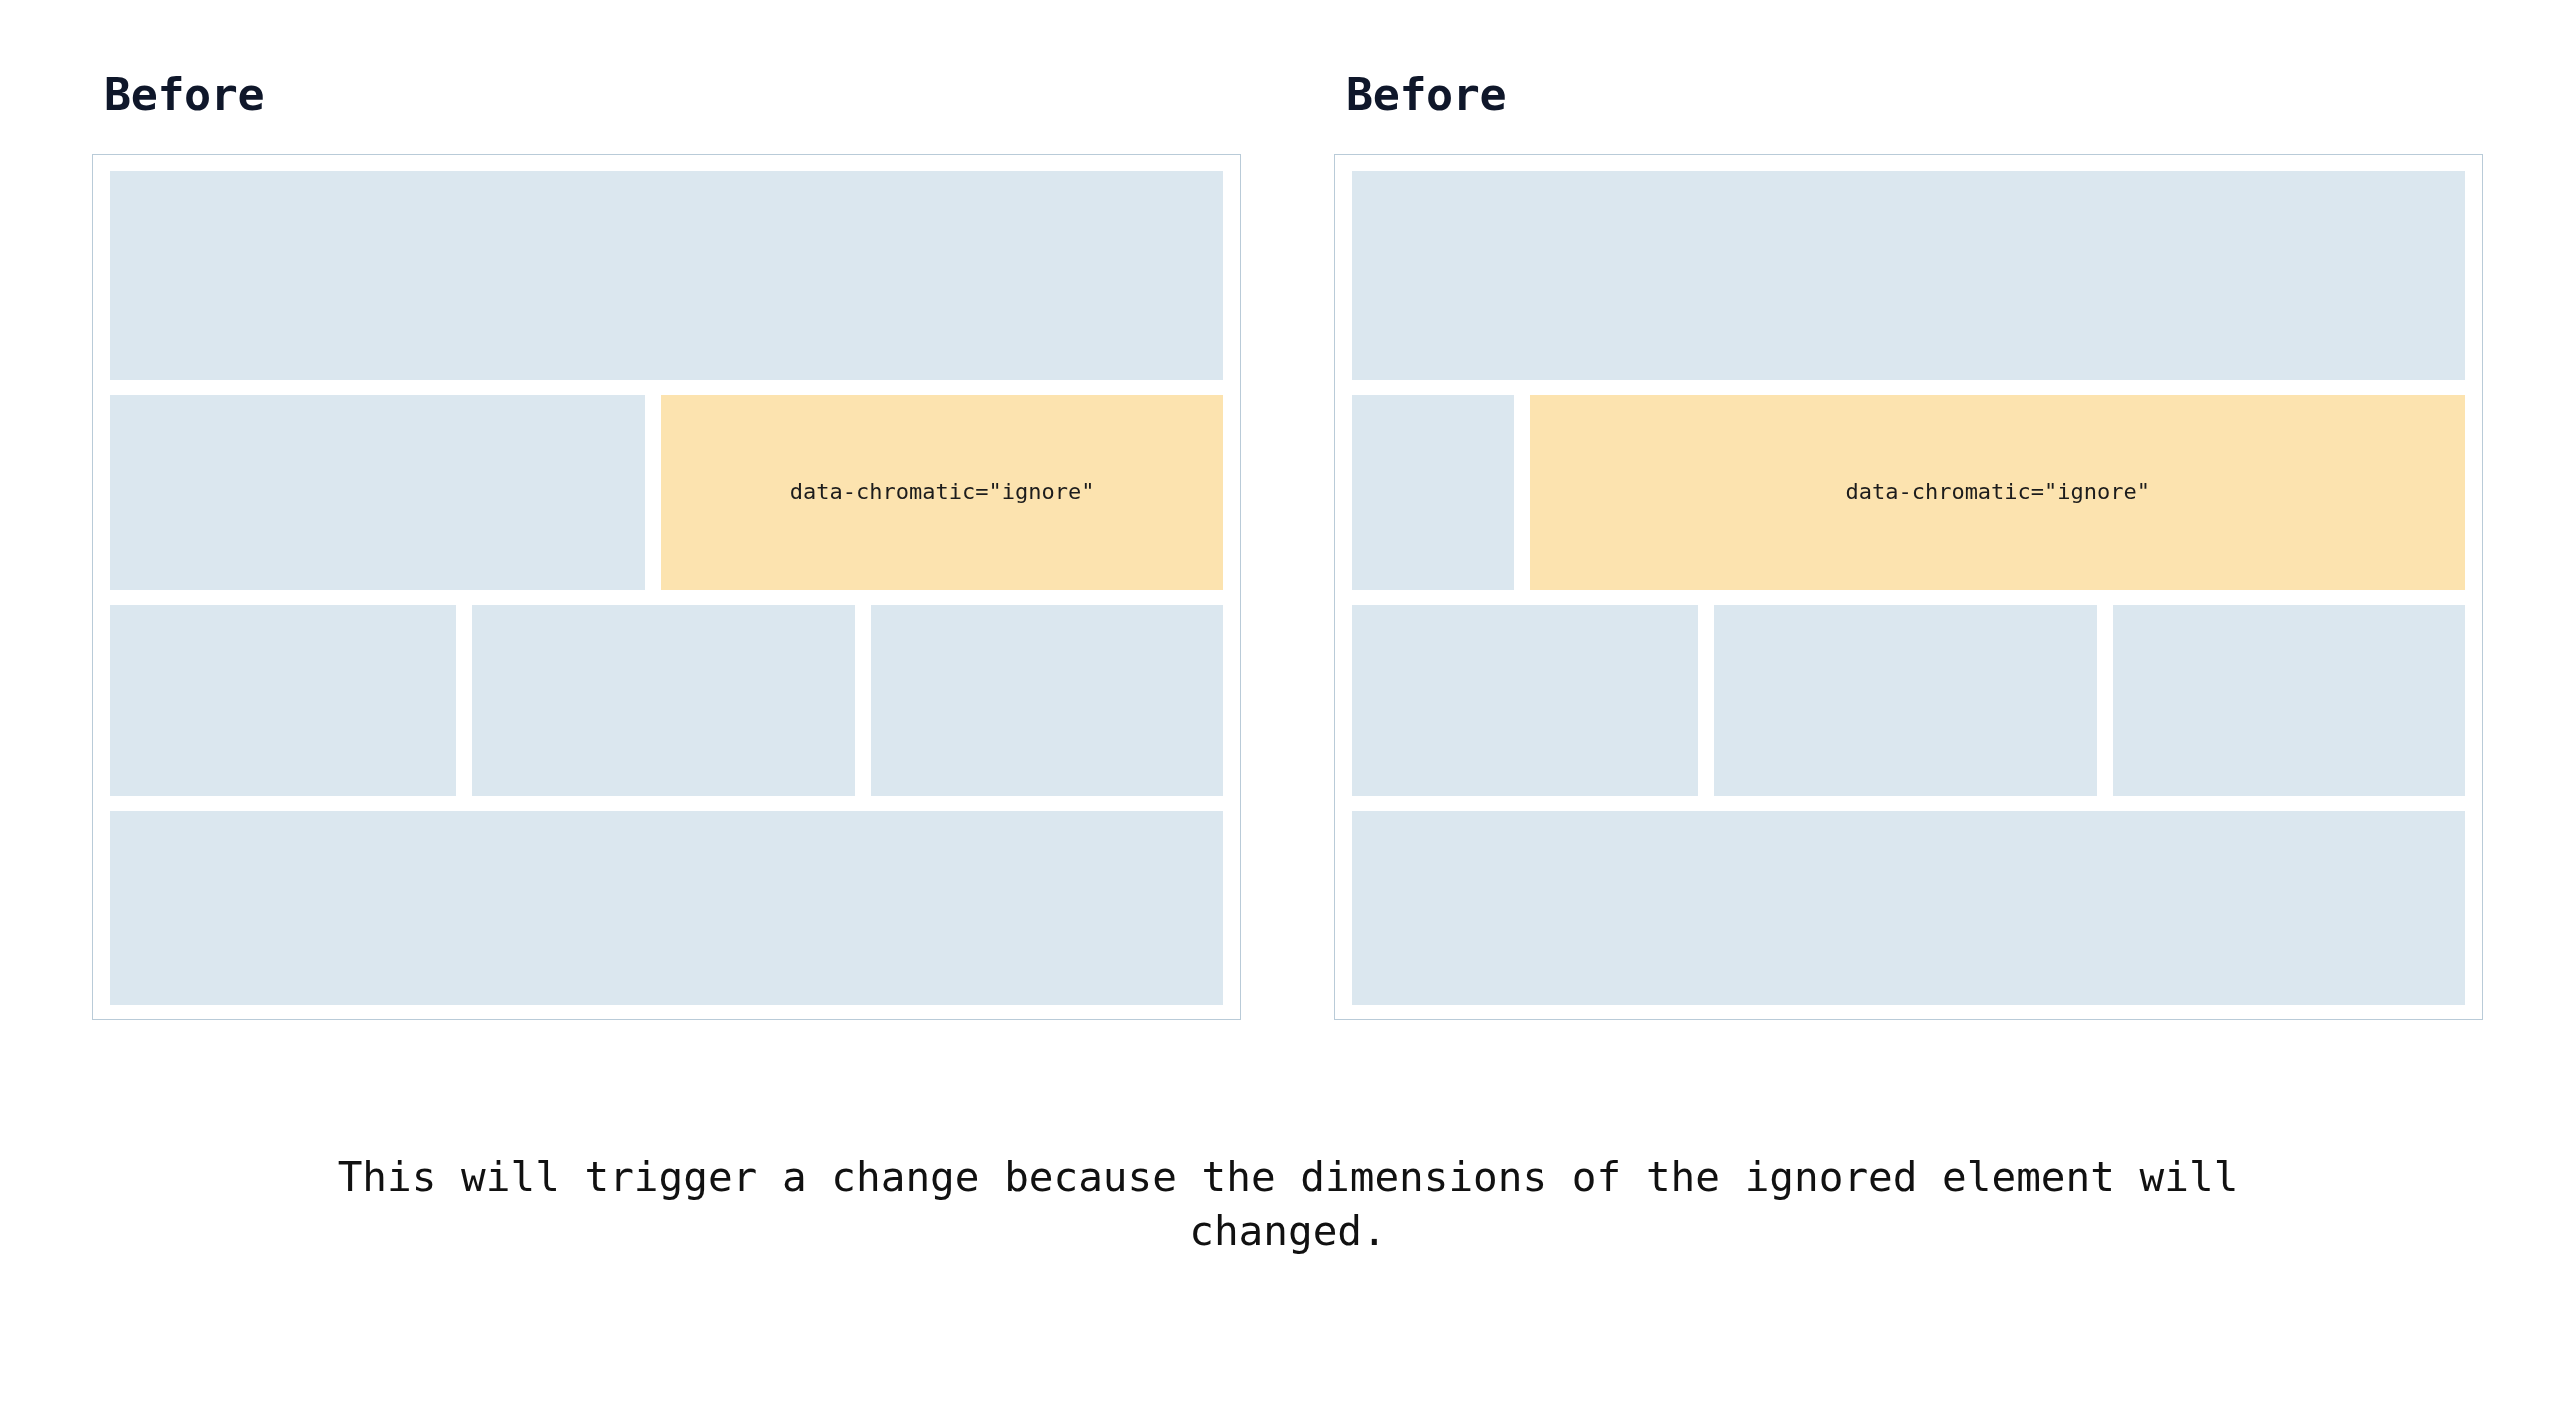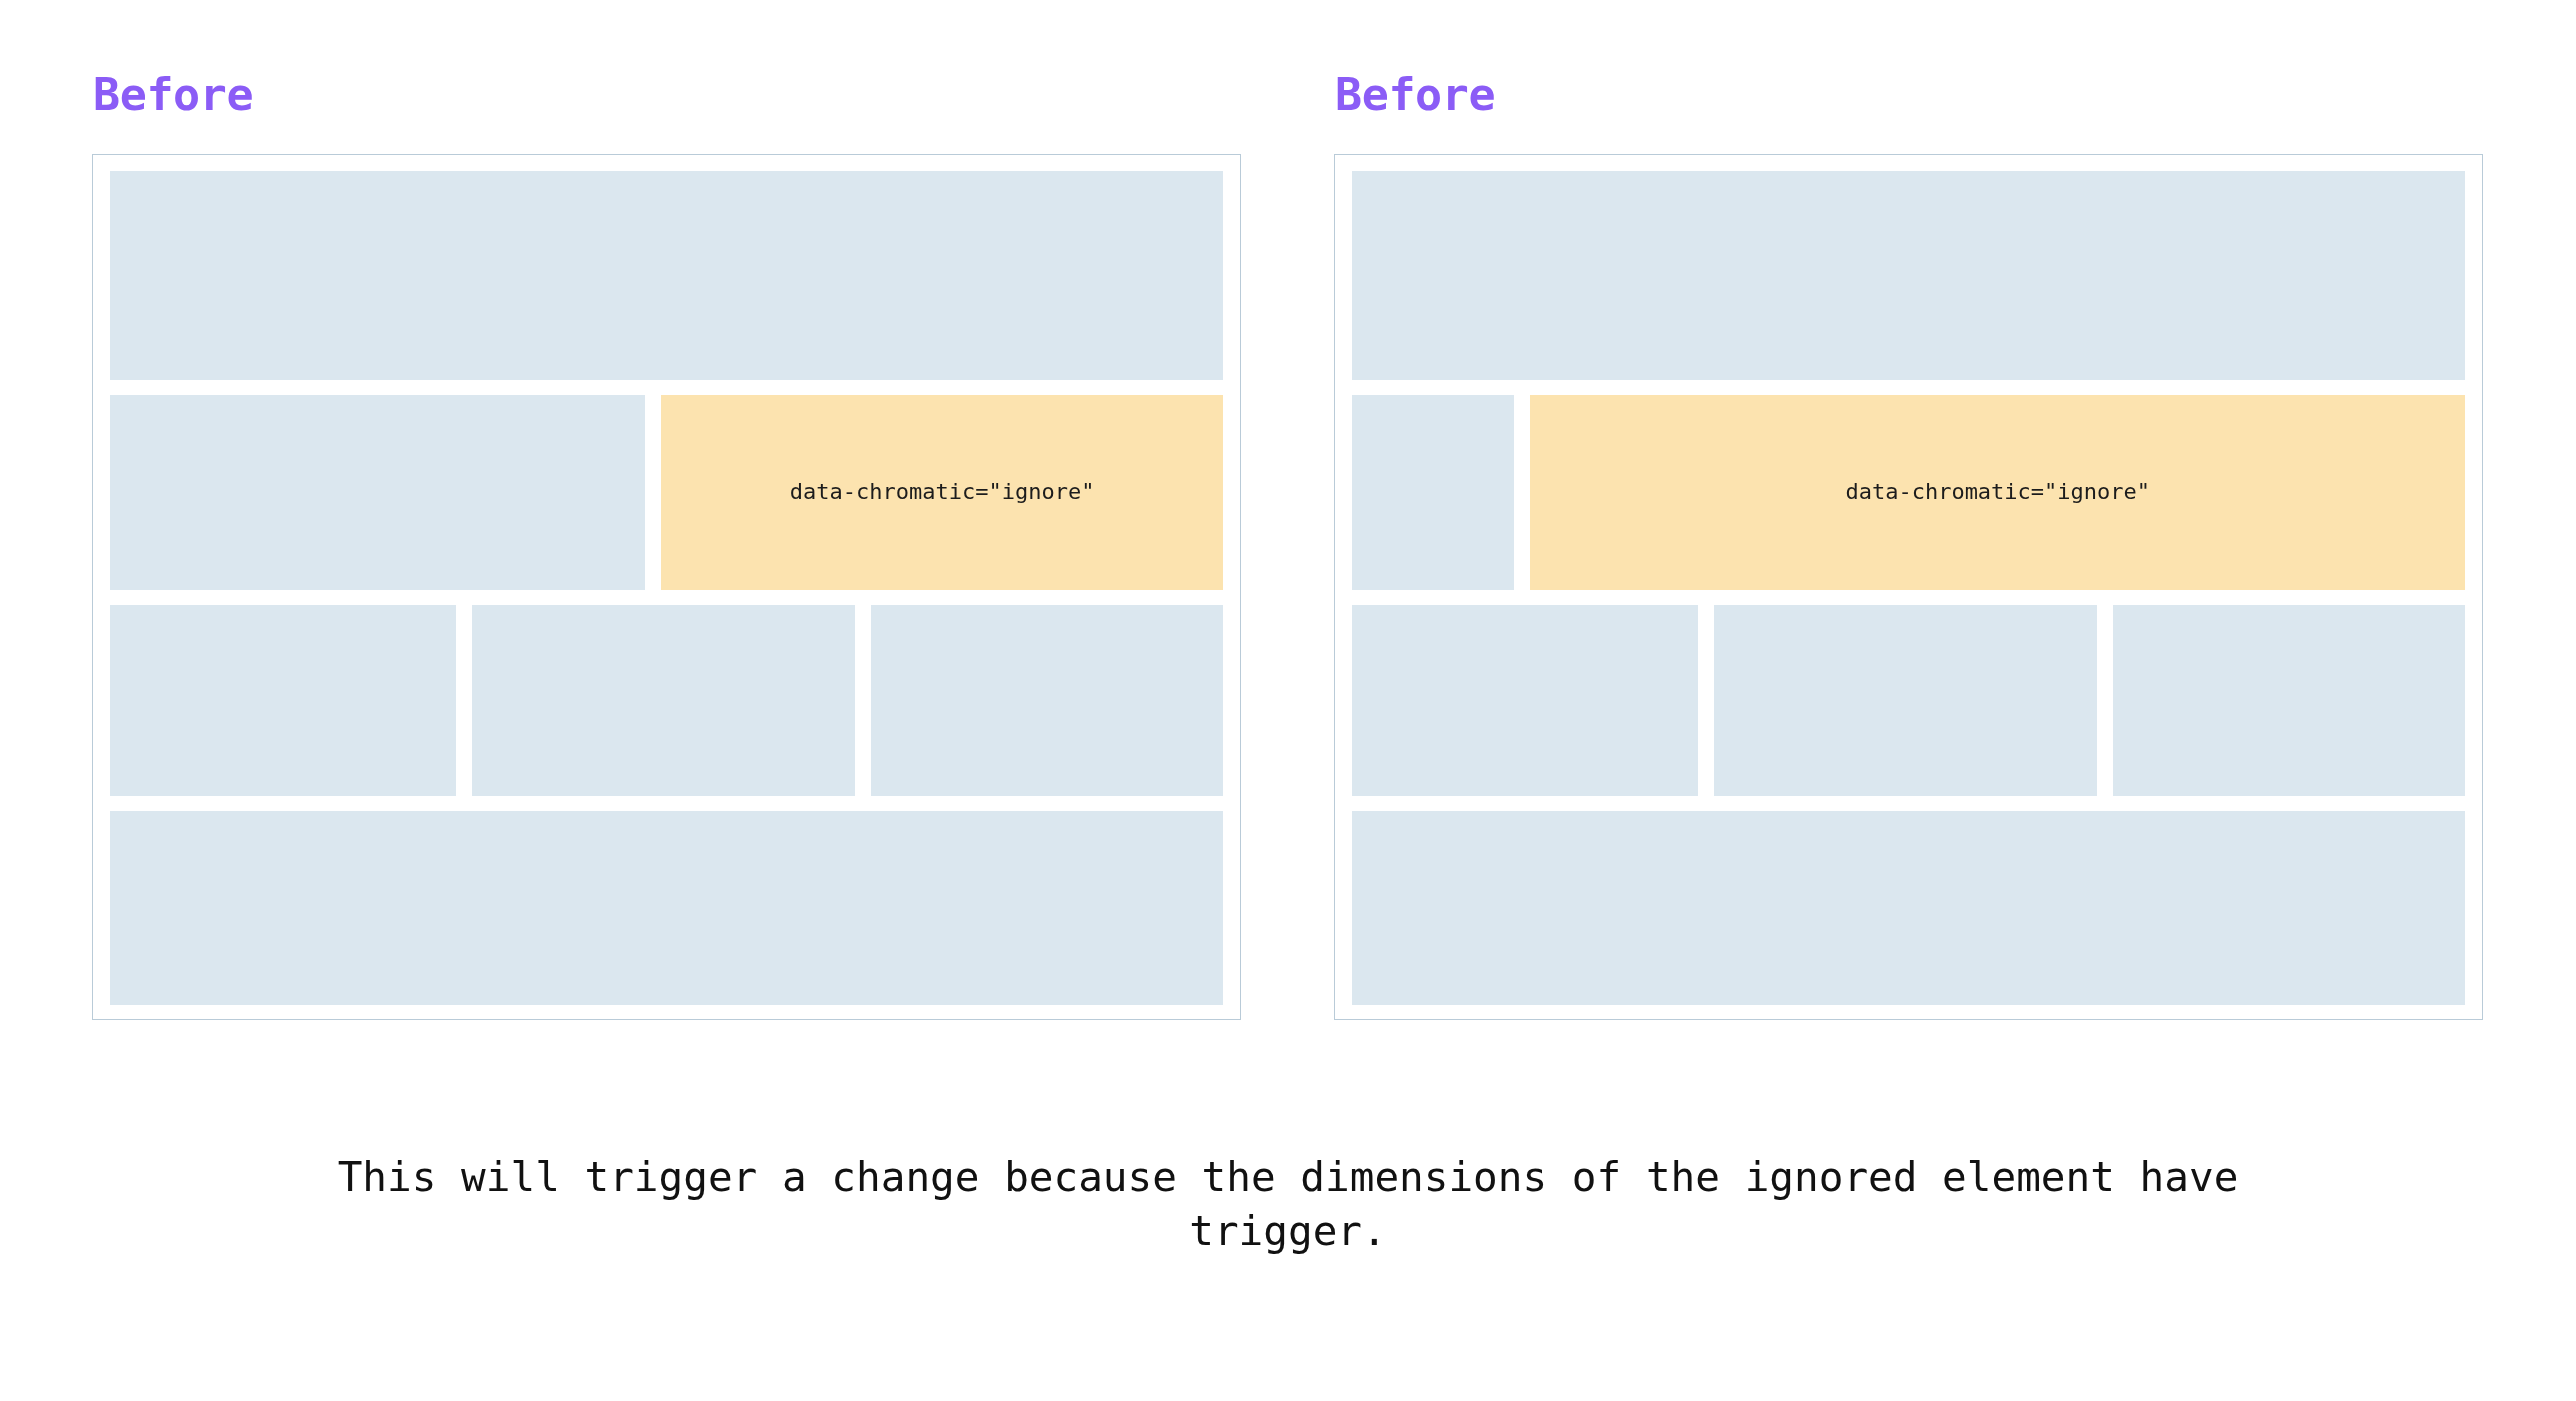--- a/index.html
+++ b/index.html
@@ -37,22 +37,22 @@
     display: flex;
     flex-direction: column;
   }
 
   .panel-heading {
     font-family: "DejaVu Sans Mono", "Liberation Mono", monospace;
     font-weight: bold;
     font-size: 45px;
     line-height: 1;
     letter-spacing: -0.4px;
-    color: #8b5cf6;
-    margin: 0 0 37px 1px;
+    color: #0f172a;
+    margin: 0 0 37px 12px;
     white-space: pre;
   }
 
   .snapshot-frame {
     border: 1.4px solid #b9cbd8;
     background: #ffffff;
     padding: 16px 17px 14.4px 17px;
     height: 866px;
     display: flex;
     flex-direction: column;
@@ -185,14 +185,14 @@
 
       <div class="frame-row row-foot">
         <div class="block"></div>
       </div>
 
     </div>
   </div>
 
 </div>
 
-<div class="caption">This will trigger a change because the dimensions of the ignored element have trigger.</div>
+<div class="caption">This will trigger a change because the dimensions of the ignored element will changed.</div>
 
 
 </body></html>

